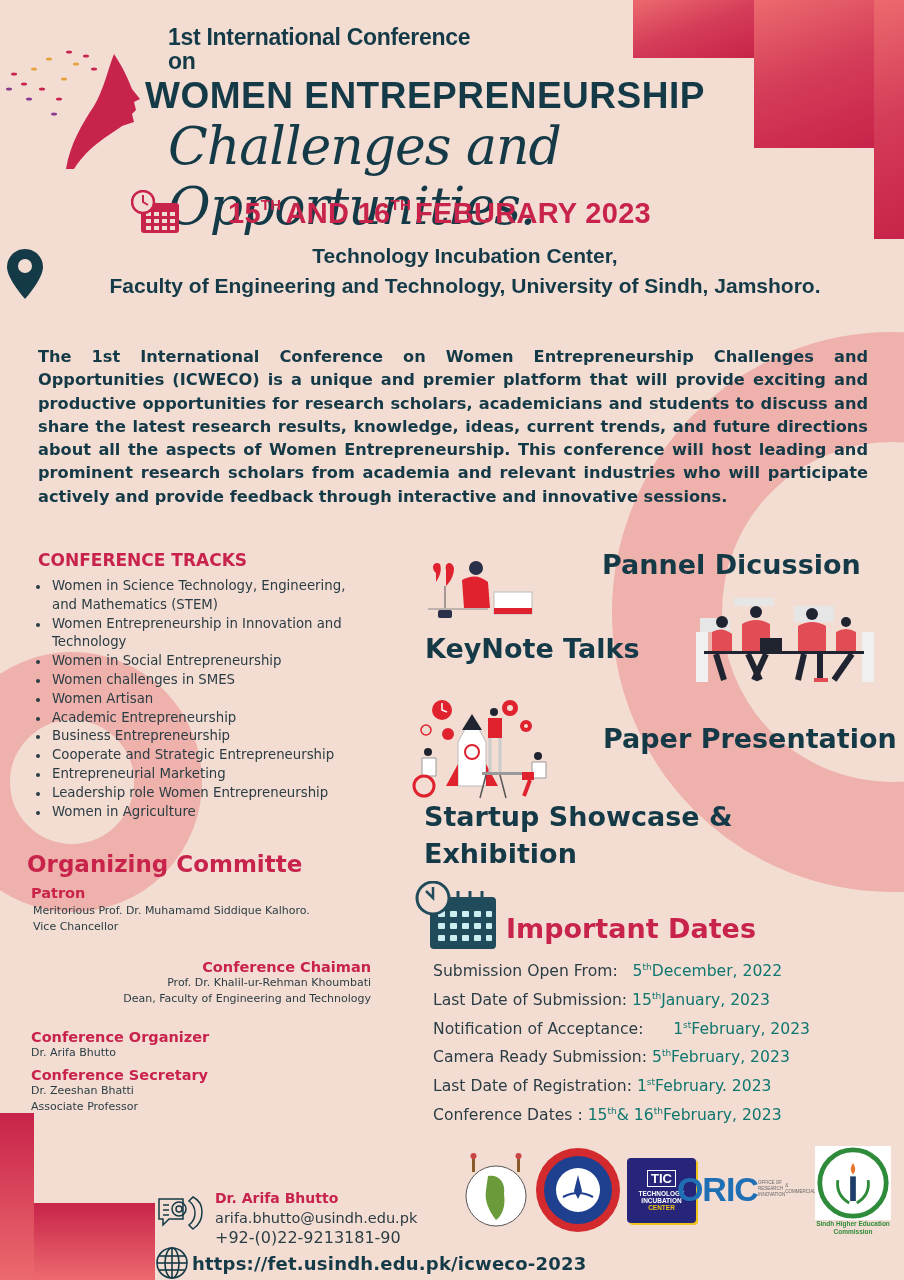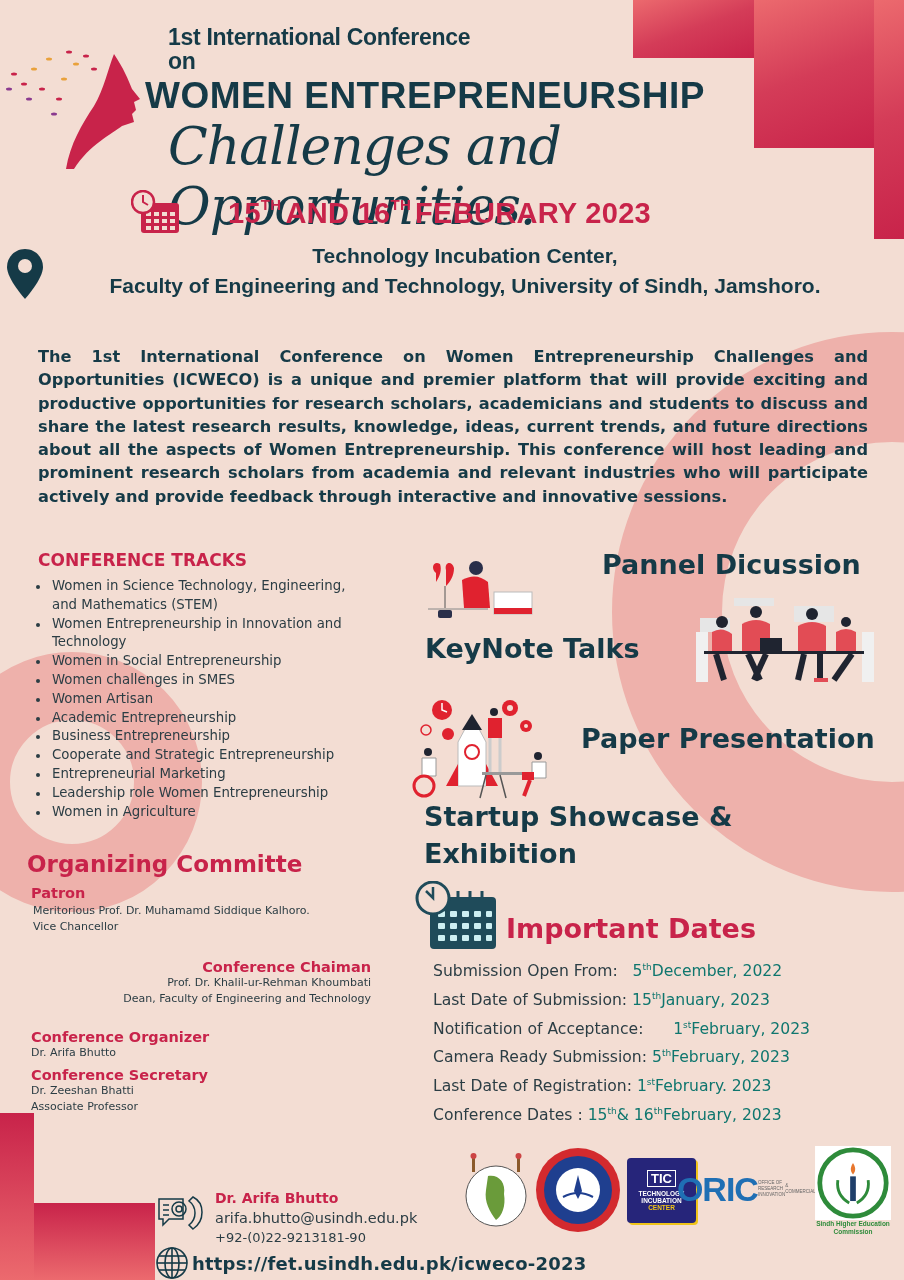--- a/index.html
+++ b/index.html
@@ -199,21 +199,21 @@
       <path d="M76 81 L70 104 M90 81 L96 104" stroke="#555" stroke-width="1.5"></path>
     <circle cx="18" cy="58" r="4" fill="#1f2430"></circle>
       <path d="M12 64 L26 64 L26 82 L12 82 Z" fill="#fff" stroke="#999"></path>
     <circle cx="14" cy="92" r="10" fill="none" stroke="#e0222f" stroke-width="3"></circle>
     <circle cx="128" cy="62" r="4" fill="#1f2430"></circle>
       <path d="M122 68 L136 68 L136 84 L122 84 Z" fill="#fff" stroke="#999"></path>
       <rect x="112" y="78" width="12" height="8" fill="#e0222f"></rect>
       <path d="M120 86 L114 102" stroke="#e0222f" stroke-width="4"></path>
   </svg>
 </div>
-<div class="abs act" style="left:581px;top:723px;text-align:right;">Paper Presentation</div>
+<div class="abs act" style="left:603px;top:723px;text-align:right;">Paper Presentation</div>
 <div class="abs act" style="left:424px;top:798px;line-height:37px;">
   <div>Startup Showcase &amp;</div>
   <div>Exhibition</div>
 </div>
 
 <div class="abs sec-title red" style="left:27px;top:851px;font-size:23px;">Organizing Committe</div>
 <div class="abs" style="left:31px;top:885px;width:340px;">
   <div style="margin-bottom:24px;">
     <div class="role">Patron</div>
     <div class="person" style="margin-top:2px;padding-left:2px;">Meritorious Prof. Dr. Muhamamd Siddique Kalhoro.</div>
@@ -300,21 +300,21 @@
       <line x1="6" y1="17" x2="12" y2="17"></line>
       <line x1="6" y1="22" x2="12" y2="22"></line>
     <circle cx="22" cy="16" r="7"></circle>
       <circle cx="22" cy="16" r="3"></circle>
     <path d="M36 4 C48 10 48 28 36 36 L32 32 C40 26 40 14 32 8 Z"></path>
   </svg>
 </div>
 <div class="abs contact" style="left:215px;top:1189px;">
   <div style="font-weight:bold;font-size:14px;color:#c8234a;line-height:19px;">Dr. Arifa Bhutto</div>
   <div style="font-size:14.5px;color:#2b3d44;line-height:20px;">arifa.bhutto@usindh.edu.pk</div>
-  <div style="font-size:13px;color:#2b3d44;line-height:19px;">+92-(0)22-9213181-90</div>
+  <div style="font-size:16px;color:#2b3d44;line-height:19px;">+92-(0)22-9213181-90</div>
 </div>
 <div class="abs" style="left:155px;top:1247px;width:34px;height:32px;">
   <svg width="34" height="32" viewBox="0 0 34 32" fill="none" stroke="#153a47" stroke-width="1.6">
     <circle cx="17" cy="16" r="15"></circle>
       <ellipse cx="17" cy="16" rx="7" ry="15"></ellipse>
       <line x1="2" y1="16" x2="32" y2="16"></line>
       <line x1="4" y1="9" x2="30" y2="9"></line>
       <line x1="4" y1="23" x2="30" y2="23"></line>
       <line x1="17" y1="1" x2="17" y2="31"></line>
   </svg>

